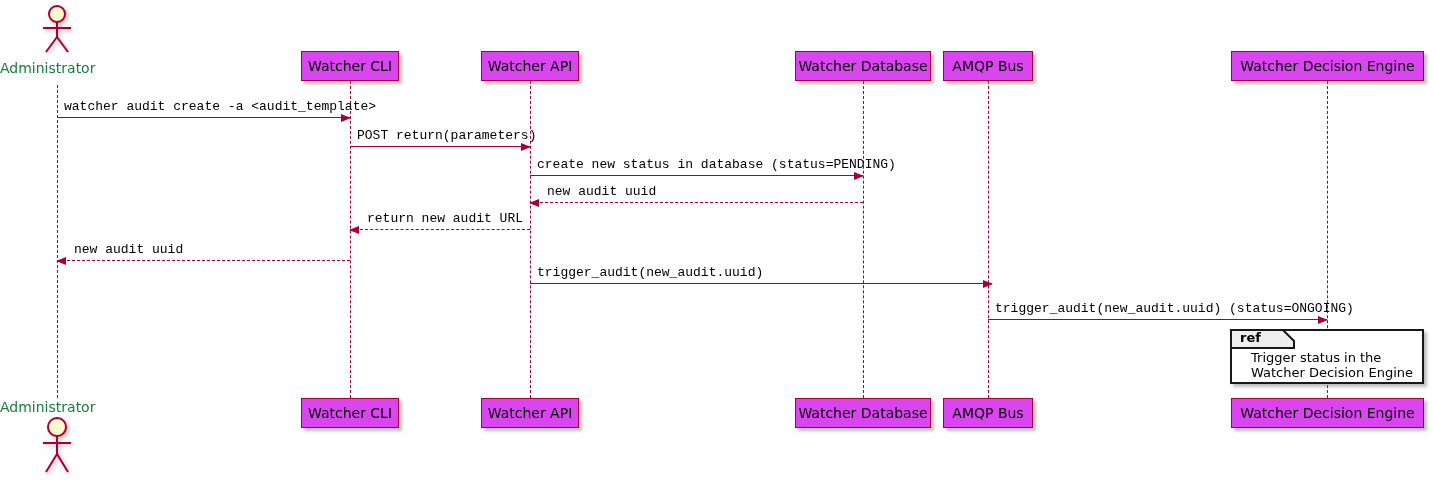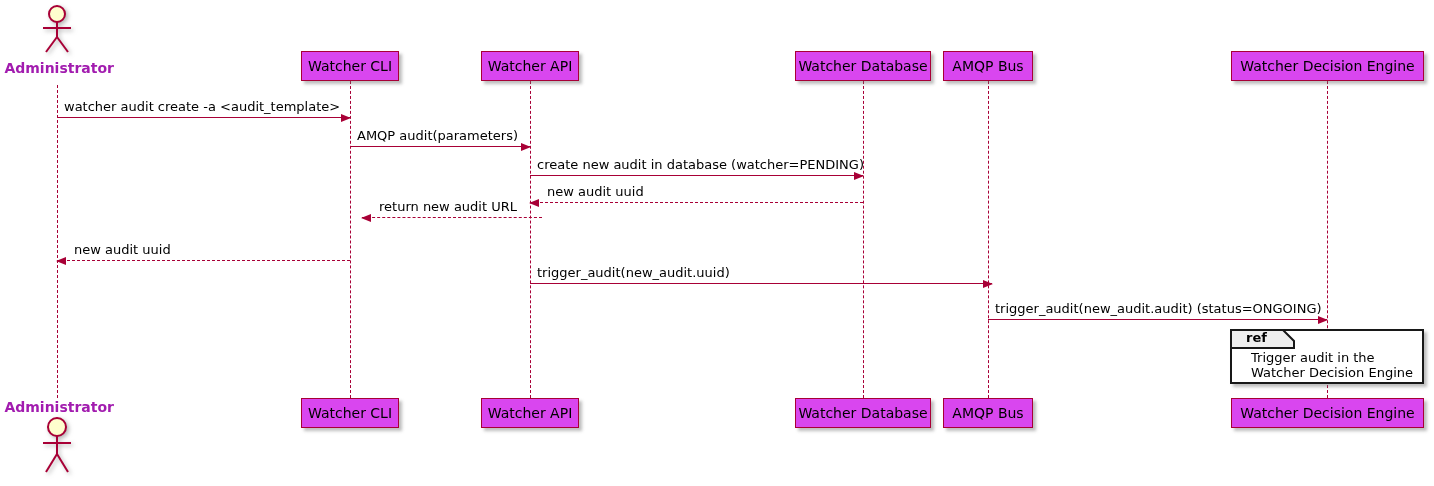--- a/index.html
+++ b/index.html
@@ -13,43 +13,43 @@
     box-shadow:3px 3px 3px rgba(110,110,110,.45);
     display:flex; align-items:center; justify-content:center;
     font-size:14px; color:#000; white-space:nowrap;
   }
 
   
   .lifeline { position:absolute; width:0; border-left:1px dashed #A80036; }
 
   
   .actor-svg { position:absolute; filter:drop-shadow(2.5px 2.5px 2px rgba(110,110,110,.5)); }
-  .actor-label { position:absolute; width:114px; text-align:right; font-size:14px; color:#a21caf;font-weight:bold; }
+  .actor-label { position:absolute; width:114px; text-align:left; font-size:14px; color:#15803d; }
 
   
-  .msg { position:absolute; height:21px; }
+  .msg { position:absolute; height:21px;font-family:Liberation Mono, monospace; }
   .msg.solid  { border-bottom:1px solid #A80036; }
   .msg.dashed { border-bottom:1px dashed #A80036; }
   .msg .lbl { position:absolute; bottom:3px; white-space:nowrap; font-size:13px; color:#000; }
   .msg.fwd .lbl { left:7px; }
   .msg.ret .lbl { left:17px; }
   .ah { position:absolute; bottom:-5px; width:0; height:0;
         border-top:4.5px solid transparent; border-bottom:4.5px solid transparent; }
   .ah.right { right:-1px; border-left:10px solid #A80036; }
   .ah.left  { left:-1px;  border-right:10px solid #A80036; }
 
   
   .ref-box {
     position:absolute; left:1230px; top:329px; width:194px; height:55px;
     background:#ffffff; border:2px solid #181818;
     box-shadow:3px 3px 3px rgba(110,110,110,.45);
   }
   .ref-header { position:absolute; left:-2px; top:-2px; width:68px; height:20px; }
   .ref-header svg { position:absolute; left:0; top:0; }
-  .ref-keyword { position:absolute; left:10px; top:1px; font-size:13px; font-weight:bold; color:#000;margin-left:6px; }
+  .ref-keyword { position:absolute; left:10px; top:1px; font-size:13px; font-weight:bold; color:#000; }
   .ref-body { position:absolute; left:19px; top:19px; font-size:13px; line-height:15px; color:#000; }
 </style>
 </head>
 <body>
 
 <div id="canvas">
 
   <svg class="actor-svg" style="left:39px; top:4px;" width="36" height="53" viewBox="0 0 36 53">
     <circle cx="18" cy="10" r="8" fill="#FEFECE" stroke="#A80036" stroke-width="2"></circle>
     <line x1="18" y1="18" x2="18" y2="33" stroke="#A80036" stroke-width="2"></line>
@@ -71,63 +71,63 @@
   <div class="participant" style="left:795px;  top:51px; width:136px;">Watcher Database</div>
   <div class="participant" style="left:943px;  top:51px; width:90px;">AMQP Bus</div>
   <div class="participant" style="left:1231px; top:51px; width:193px;">Watcher Decision Engine</div>
 
   <div class="msg solid fwd" style="left:57px; top:97px; width:293px;">
     <span class="lbl">watcher audit create -a &lt;audit_template&gt;</span>
     <span class="ah right"></span>
   </div>
 
   <div class="msg solid fwd" style="left:350px; top:126px; width:180px;">
-    <span class="lbl">AMQP audit(parameters)</span>
+    <span class="lbl">POST return(parameters)</span>
     <span class="ah right"></span>
   </div>
 
   <div class="msg solid fwd" style="left:530px; top:155px; width:333px;">
-    <span class="lbl">create new audit in database (watcher=PENDING)</span>
+    <span class="lbl">create new status in database (status=PENDING)</span>
     <span class="ah right"></span>
   </div>
 
   <div class="msg dashed ret" style="left:530px; top:182px; width:333px;">
     <span class="lbl">new audit uuid</span>
     <span class="ah left"></span>
   </div>
 
-  <div class="msg dashed ret" style="left:350px; top:197px; width:180px;margin-left:12px;">
+  <div class="msg dashed ret" style="left:350px; top:209px; width:180px;">
     <span class="lbl">return new audit URL</span>
     <span class="ah left"></span>
   </div>
 
   <div class="msg dashed ret" style="left:57px; top:240px; width:293px;">
     <span class="lbl">new audit uuid</span>
     <span class="ah left"></span>
   </div>
 
   <div class="msg solid fwd" style="left:530px; top:263px; width:462px;">
     <span class="lbl">trigger_audit(new_audit.uuid)</span>
     <span class="ah right"></span>
   </div>
 
   <div class="msg solid fwd" style="left:988px; top:299px; width:339px;">
-    <span class="lbl">trigger_audit(new_audit.audit) (status=ONGOING)</span>
+    <span class="lbl">trigger_audit(new_audit.uuid) (status=ONGOING)</span>
     <span class="ah right"></span>
   </div>
 
   <div class="ref-box">
     <div class="ref-header">
       <svg width="68" height="20" viewBox="0 0 68 20">
         <polygon points="1,1 53,1 64,12 64,19 1,19" fill="#EEEEEE" stroke="#181818" stroke-width="2"></polygon>
       </svg>
       <span class="ref-keyword">ref</span>
     </div>
     <div class="ref-body">
-      <div>Trigger audit in the</div>
+      <div>Trigger status in the</div>
       <div>Watcher Decision Engine</div>
     </div>
   </div>
 
   <div class="participant" style="left:301px;  top:398px; width:98px;">Watcher CLI</div>
   <div class="participant" style="left:481px;  top:398px; width:98px;">Watcher API</div>
   <div class="participant" style="left:795px;  top:398px; width:136px;">Watcher Database</div>
   <div class="participant" style="left:943px;  top:398px; width:90px;">AMQP Bus</div>
   <div class="participant" style="left:1231px; top:398px; width:193px;">Watcher Decision Engine</div>
 

